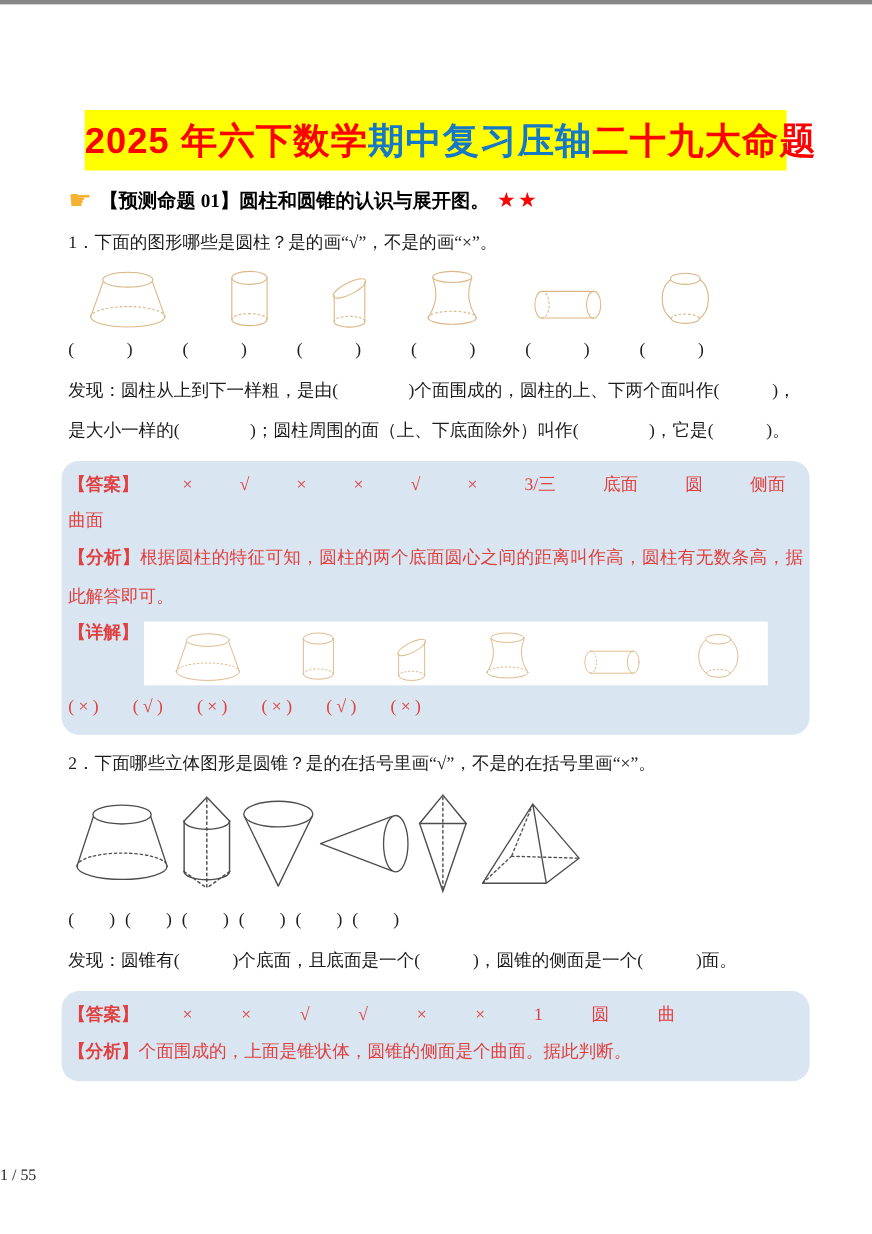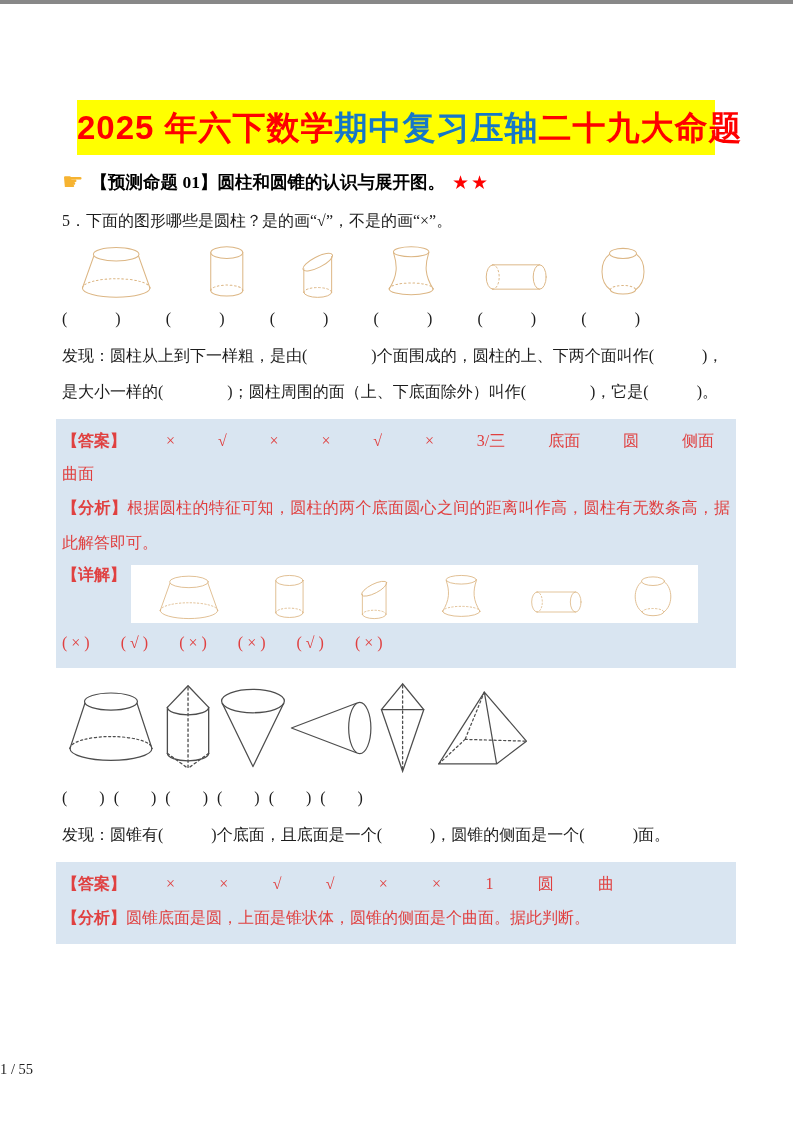--- a/index.html
+++ b/index.html
@@ -37,21 +37,21 @@
   .dash-t{stroke-dasharray:2 3;}
   .dash-b{stroke-dasharray:2.5 3;}
   
   .blank-row{display:flex;margin-top:7px;line-height:26px;}
   .blank-row.q1{width:578px;justify-content:space-between;}
   .blank-row.q2{gap:9px;}
   
   .body-line{margin:0;line-height:36px;text-align:justify;}
   .mt6{margin-top:6px;}
   
-  .answer-block{background:#d9e5f1;margin:9px -6px 0 -6px;padding:5px 6px 9px 6px;color:#e04040;}
+  .answer-block{background:#d9e5f1;margin:9px -6px 0 -6px;padding:5px 6px 9px 6px;color:#e04040;border-radius:16px;}
   .label{font-weight:bold;color:#e04040;white-space:nowrap;}
   .ans-row{display:flex;line-height:33px;}
   .ans-values{flex:1;display:flex;justify-content:space-between;padding-left:40px;}
   .ans-values.q1{padding-right:16px;}
   .ans-values.q2{padding-right:116px;}
   .ans-wrap{line-height:33px;}
   .ans-para{margin:0;line-height:35px;text-align:justify;}
   .detail-row{display:flex;margin:5px 0 4px 0;}
   .detail-strip{flex:1;margin-left:5px;margin-right:32px;background:#ffffff;
     height:52px;display:flex;align-items:flex-end;justify-content:space-between;
@@ -70,21 +70,21 @@
     <div class="banner">
       <span class="seg-red">2025 年六下数学</span><span class="seg-blue">期中复习压轴</span><span class="seg-red">二十九大命题</span>
     </div>
 
     <div class="heading">
       <span class="pointer">☛</span>
       <span>【预测命题 01】圆柱和圆锥的认识与展开图。</span>
       <span class="stars">★★</span>
     </div>
 
-    <p class="qtext">5．下面的图形哪些是圆柱？是的画“√”，不是的画“×”。</p>
+    <p class="qtext">1．下面的图形哪些是圆柱？是的画“√”，不是的画“×”。</p>
 
     <div class="shape-row tan">
       <svg class="tan" height="54" viewBox="0 0 100 64">
         <ellipse cx="50" cy="11" rx="27" ry="8"></ellipse>
           <path d="M23.5 13 L10 51 M76.5 13 L90 51"></path>
         <path d="M10 51 A40 11 0 0 0 90 51"></path>
           <path class="dash-t" d="M10 51 A40 11 0 0 1 90 51"></path>
       </svg>
       <svg class="tan" height="54" viewBox="0 0 54 64">
         <ellipse cx="27" cy="9" rx="19" ry="7"></ellipse>
@@ -195,20 +195,21 @@
         <span>( × )</span>
         <span>( √ )</span>
         <span>( × )</span>
         <span>( × )</span>
         <span>( √ )</span>
         <span>( × )</span>
       </div>
 
     </div>
 
+    <p class="qtext">2．下面哪些立体图形是圆锥？是的在括号里画“√”，不是的在括号里画“×”。</p>
 
     <div class="shape-row blk">
       <svg class="blk" height="82" viewBox="0 0 110 92">
         <ellipse cx="55" cy="15" rx="31" ry="10"></ellipse>
           <path d="M24.5 17 L7 70 M85.5 17 L103 70"></path>
         <path d="M7 70 A48 14 0 0 0 103 70"></path>
           <path class="dash-b" d="M7 70 A48 14 0 0 1 103 70"></path>
       </svg>
       <svg class="blk" height="96" viewBox="0 0 64 98">
         <path d="M32 4 L10 27 M32 4 L54 27"></path>
@@ -255,21 +256,21 @@
           <span>×</span>
           <span>√</span>
           <span>√</span>
           <span>×</span>
           <span>×</span>
           <span>1</span>
           <span>圆</span>
           <span>曲</span>
         </div>
       </div>
-      <p class="ans-para"><span class="label">【分析】</span><span>圆锥底面是圆，上面是锥状体，圆锥的侧面是个曲面。据此判断。</span></p>
+      <p class="ans-para"><span class="label">【分析】</span><span>个面围成的，上面是锥状体，圆锥的侧面是个曲面。据此判断。</span></p>
     </div>
 
   </div>
 
   <div class="footer">
     <span>1 / 55</span>
   </div>
 </div>
 
 </body></html>

